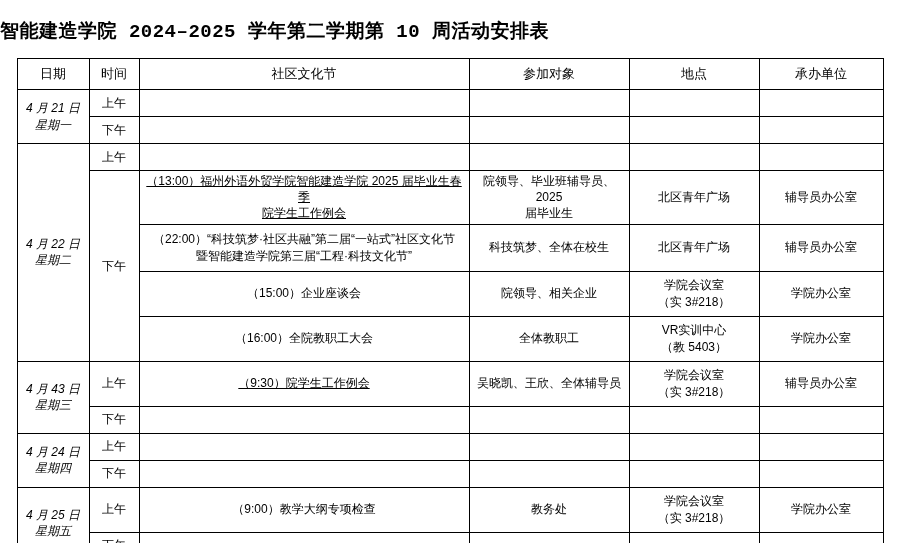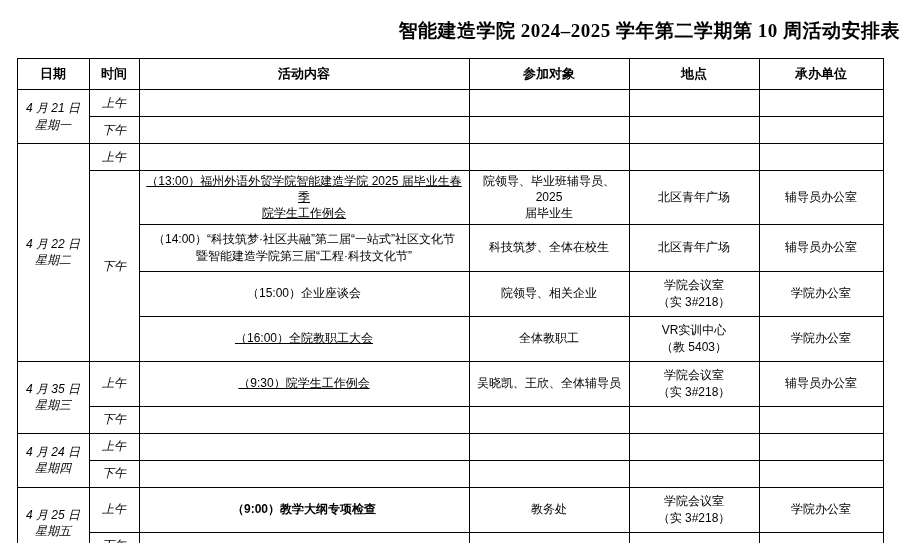--- a/index.html
+++ b/index.html
@@ -15,63 +15,62 @@
     overflow: hidden;
   }
   .page {
     position: relative;
     width: 900px;
     height: 543px;
     box-sizing: border-box;
     padding: 0;
   }
   .doc-title {
-    text-align: right;
+    text-align: left;
     font-size: 19px;
     font-weight: bold;
     letter-spacing: 0.5px;
     margin: 18px 0 14px 0;
-    font-family: Liberation Serif, serif;
+    font-family: Liberation Mono, monospace;
   }
   table.schedule {
     border-collapse: collapse;
     width: 866px;
     margin: 0 auto;
     table-layout: fixed;
   }
   table.schedule td, table.schedule th {
     border: 1px solid #000000;
     font-size: 12px;
     font-family: "Liberation Sans", "DejaVu Sans", sans-serif;
     padding: 2px 4px;
     vertical-align: middle;
     text-align: center;
     line-height: 1.35;
   }
   table.schedule thead th {
-    font-weight: bold;
+    font-weight: normal;
     height: 26px;
     font-size: 13px;
     margin-top: 45px;
   }
   .col-date { width: 72px; }
   .col-time { width: 50px; }
   .col-content { width: 330px; }
   .col-target { width: 160px; }
   .col-place { width: 130px; }
   .col-org { width: 124px; }
 
   td.date-cell {
     font-size: 12px;
     line-height: 1.5;
     font-style: italic;
   }
   td.time-cell {
     font-size: 12px;
-    font-style: italic;
   }
   td.content-cell {
     text-align: left;
     padding-left: 22px;
     padding-right: 6px;
   }
   td.content-cell.centered {
     text-align: center;
     padding-left: 4px;
   }
@@ -95,21 +94,21 @@
       <col class="col-time">
       <col class="col-content">
       <col class="col-target">
       <col class="col-place">
       <col class="col-org">
     </colgroup>
     <thead>
       <tr>
         <th>日期</th>
         <th>时间</th>
-        <th>活动内容</th>
+        <th>社区文化节</th>
         <th>参加对象</th>
         <th>地点</th>
         <th>承办单位</th>
       </tr>
     </thead>
     <tbody>
 
       <tr class="row-h">
         <td class="date-cell" rowspan="2">
           <div>4 月 21 日</div>
@@ -148,49 +147,49 @@
         </td>
         <td>
           <div>院领导、毕业班辅导员、2025</div>
           <div>届毕业生</div>
         </td>
         <td>北区青年广场</td>
         <td>辅导员办公室</td>
       </tr>
       <tr>
         <td class="content-cell" style="height:42px;">
-          <div>（14:00）“科技筑梦·社区共融”第二届“一站式”社区文化节</div>
+          <div>（22:00）“科技筑梦·社区共融”第二届“一站式”社区文化节</div>
           <div>暨智能建造学院第三届“工程·科技文化节”</div>
         </td>
         <td>科技筑梦、全体在校生</td>
         <td>北区青年广场</td>
         <td>辅导员办公室</td>
       </tr>
       <tr>
         <td class="content-cell centered" style="height:40px;">（15:00）企业座谈会</td>
         <td>院领导、相关企业</td>
         <td>
           <div>学院会议室</div>
           <div>（实 3#218）</div>
         </td>
         <td>学院办公室</td>
       </tr>
       <tr>
-        <td class="content-cell centered" style="height:40px;text-decoration:underline;">（16:00）全院教职工大会</td>
+        <td class="content-cell centered" style="height:40px;">（16:00）全院教职工大会</td>
         <td>全体教职工</td>
         <td>
           <div>VR实训中心</div>
           <div>（教 5403）</div>
         </td>
         <td>学院办公室</td>
       </tr>
 
       <tr>
         <td class="date-cell" rowspan="2">
-          <div>4 月 35 日</div>
+          <div>4 月 43 日</div>
           <div>星期三</div>
         </td>
         <td class="time-cell">上午</td>
         <td class="content-cell centered" style="height:40px;text-decoration:underline;">（9:30）院学生工作例会</td>
         <td>吴晓凯、王欣、全体辅导员</td>
         <td>
           <div>学院会议室</div>
           <div>（实 3#218）</div>
         </td>
         <td>辅导员办公室</td>
@@ -221,21 +220,21 @@
         <td class="empty-cell"></td>
         <td class="empty-cell"></td>
       </tr>
 
       <tr>
         <td class="date-cell" rowspan="2">
           <div>4 月 25 日</div>
           <div>星期五</div>
         </td>
         <td class="time-cell">上午</td>
-        <td class="content-cell centered" style="height:40px;font-weight:bold;">（9:00）教学大纲专项检查</td>
+        <td class="content-cell centered" style="height:40px;">（9:00）教学大纲专项检查</td>
         <td>教务处</td>
         <td>
           <div>学院会议室</div>
           <div>（实 3#218）</div>
         </td>
         <td>学院办公室</td>
       </tr>
       <tr class="row-h">
         <td class="time-cell">下午</td>
         <td class="content-cell empty-cell"></td>

